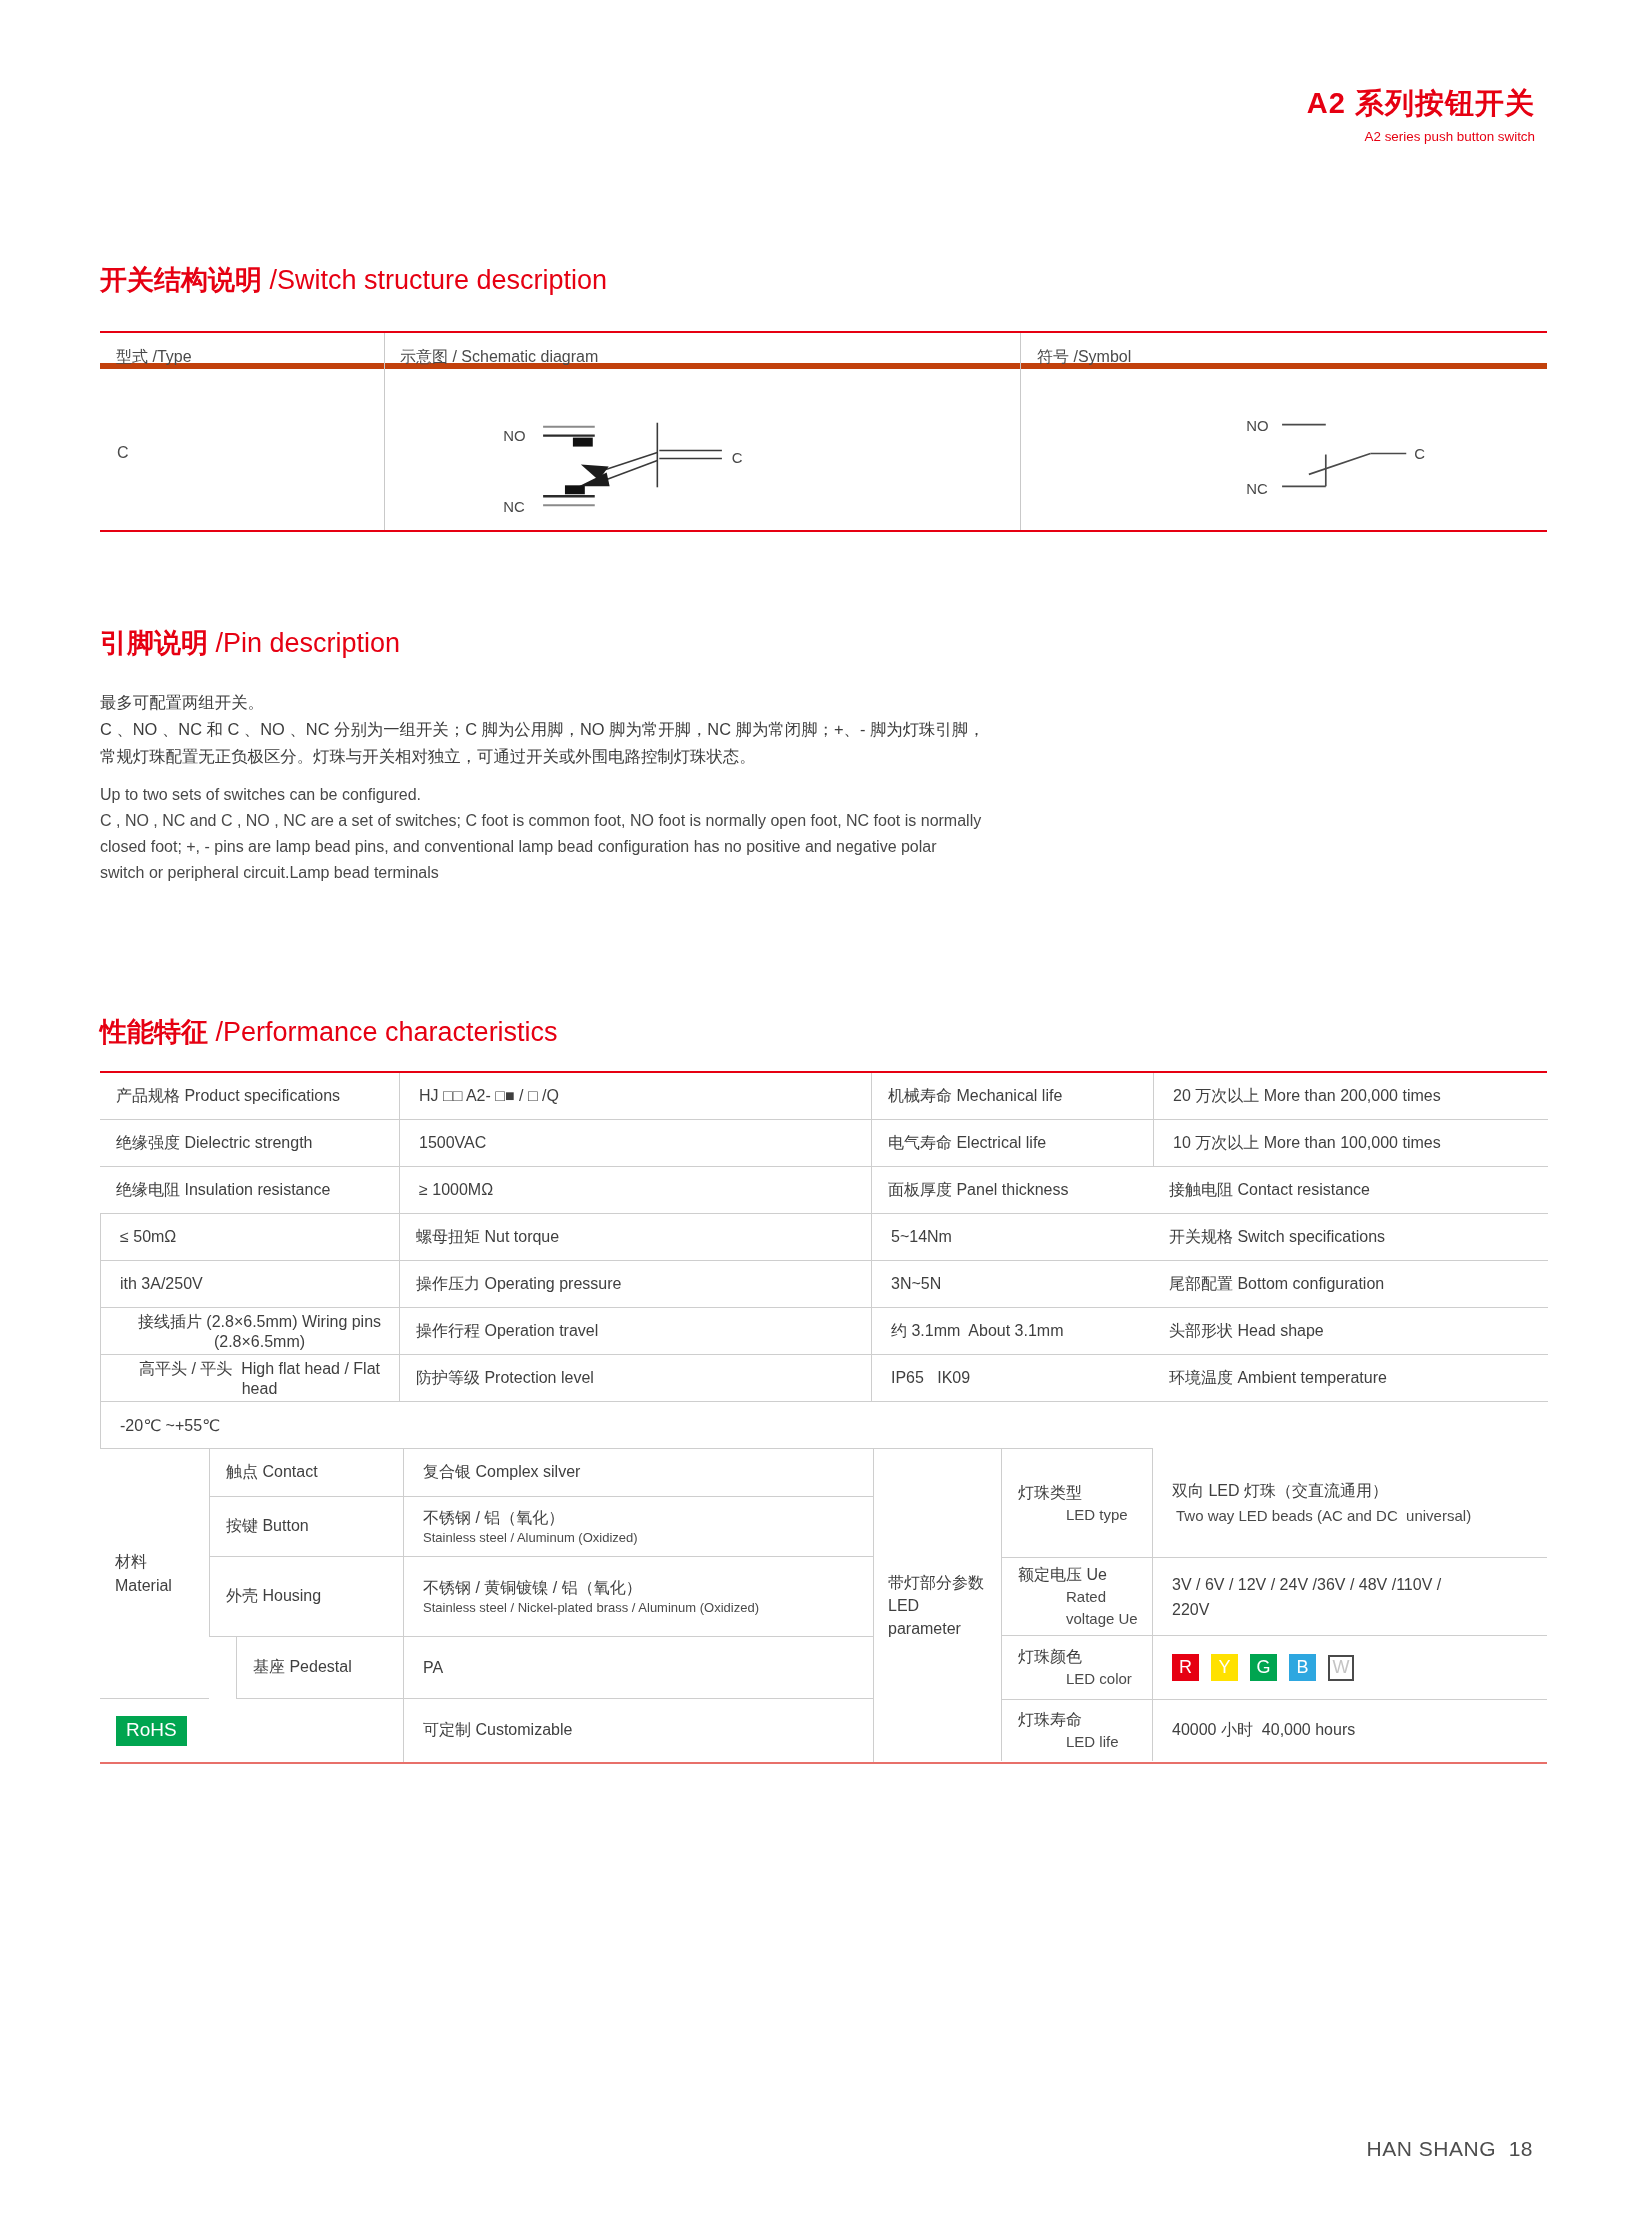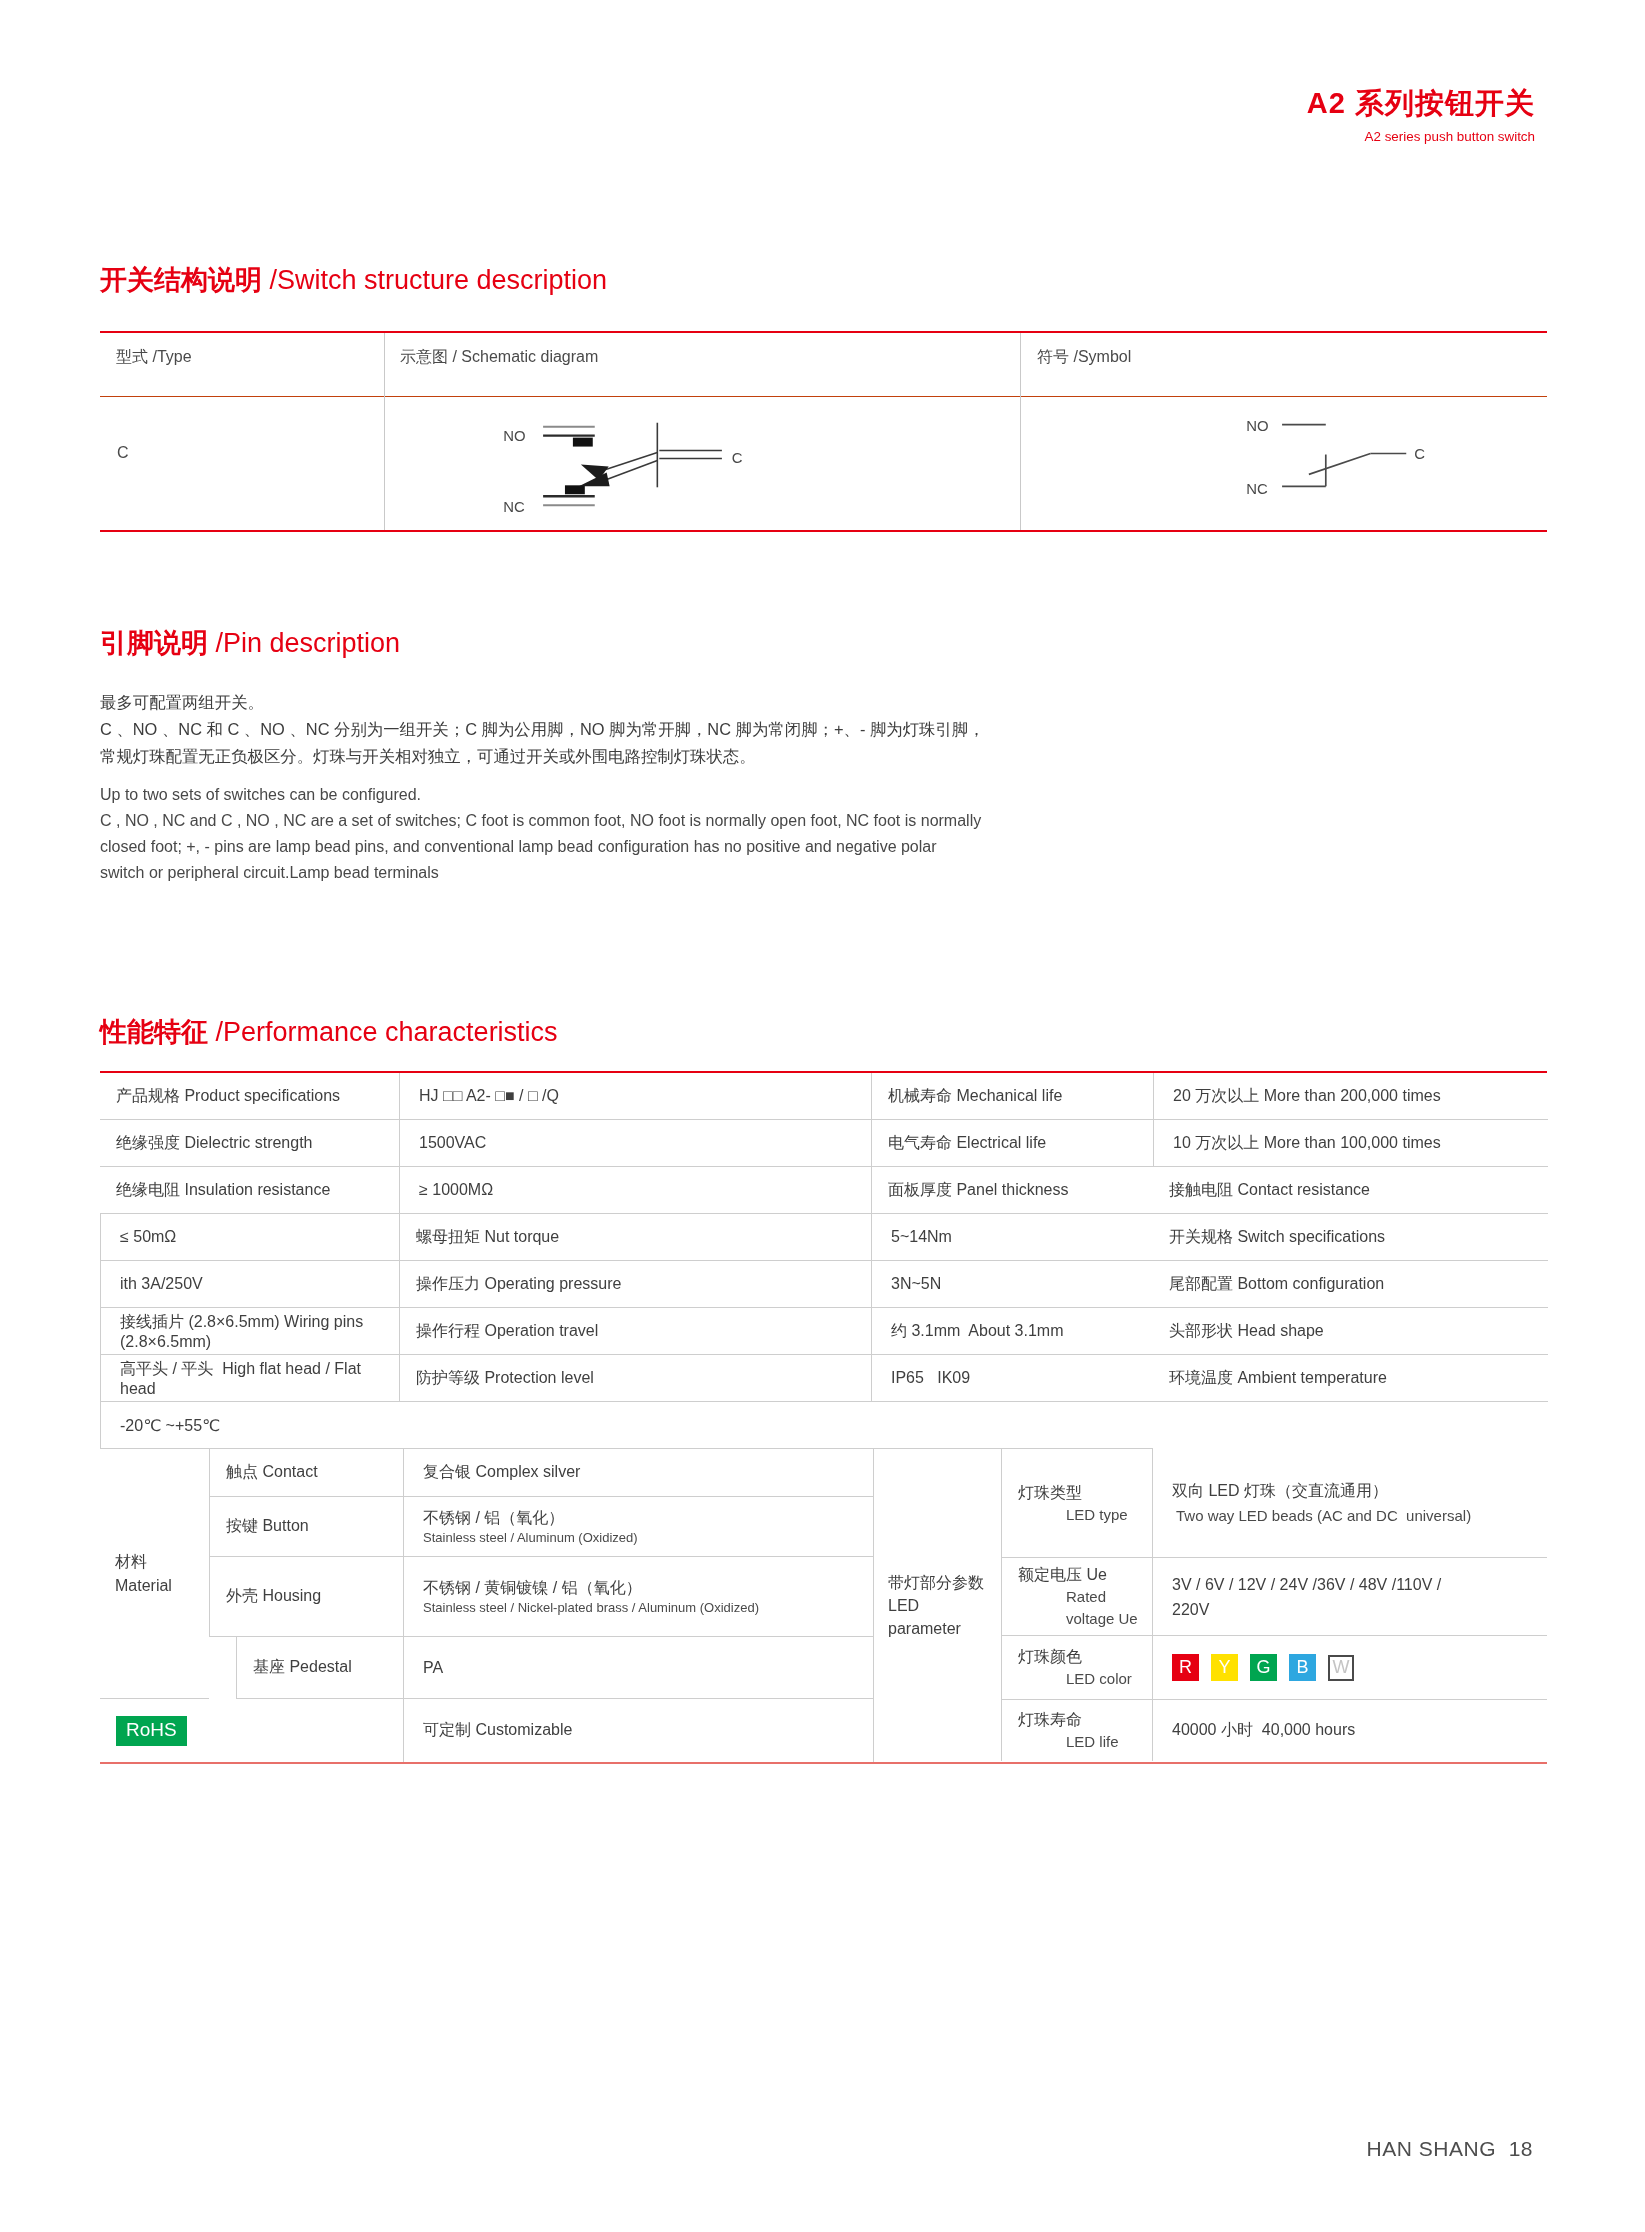--- a/index.html
+++ b/index.html
@@ -14,21 +14,21 @@
 
   
   .sec{position:absolute;left:100px;font-size:27px;color:#e60012;white-space:pre;}
   .sec .cn{font-weight:700;}
   .sec .en{font-weight:400;}
   .sec1{top:262px;} .sec2{top:625px;} .sec3{top:1014px;}
 
   
   .t1{position:absolute;left:100px;top:331px;width:1447px;height:201px;
       border-top:2px solid #e60012;border-bottom:2px solid #e60012;}
-  .t1-head{display:flex;height:64px;border-bottom:1px solid #c2410c;}
+  .t1-head{display:flex;height:36px;border-bottom:6px solid #c2410c;}
   .t1-head .hc{font-size:16px;color:#4a4a4a;line-height:47px;padding-left:16px;}
   .hc1{width:284px;} .hc2{width:637px;} .hc3{width:526px;}
   .vline{position:absolute;top:0;bottom:0;width:1px;background:#c9c9c9;}
   .vl1{left:284px;} .vl2{left:920px;}
   .t1-type{position:absolute;left:17px;top:111px;font-size:16px;color:#4a4a4a;}
   .svg-schematic{position:absolute;left:383px;top:50px;}
   .svg-symbol{position:absolute;left:1129px;top:48px;}
   .diag-text{font-size:15px;fill:#4a4a4a;font-family:"Liberation Sans","DejaVu Sans",sans-serif;}
 
   
@@ -36,21 +36,21 @@
   .pin-en{position:absolute;left:100px;top:782px;font-size:16px;line-height:26px;color:#484848;}
 
   
   .t2{position:absolute;left:100px;top:1071px;width:1447px;
       border-top:2px solid #e60012;border-bottom:2px solid #e8706a;}
   .t2 .cell{display:flex;align-items:center;font-size:16px;color:#3f3f3f;
             padding-left:16px;white-space:pre-wrap;}
   .t2 .bb{border-bottom:1px solid #cecece;}
   .t2 .bl{border-left:1px solid #cecece;}
   .t2-upper{display:grid;grid-template-columns:299px 472px 282px 395px;
-            grid-template-rows:repeat(8,47px);}
+            grid-template-rows:repeat(8,47px);text-align:center;}
   .t2 .val{padding-left:19px;}
   .t2-lower{display:flex;}
   .t2-left{width:773px;display:grid;grid-template-columns:109px 194px 470px;
            grid-template-rows:48px 60px 80px 62px 63px;}
   .t2-right{width:674px;display:grid;grid-template-columns:127px 151px 395px;
             grid-template-rows:109px 78px 64px 61px;border-left:1px solid #cecece;}
   .group-cell{display:flex;flex-direction:column;justify-content:center;
               padding-left:15px;font-size:16px;color:#3f3f3f;line-height:24px;}
   .two-line{display:flex;flex-direction:column;justify-content:center;padding-left:16px;}
   .two-line .ln1{font-size:16px;line-height:23px;color:#3f3f3f;white-space:pre-wrap;}

